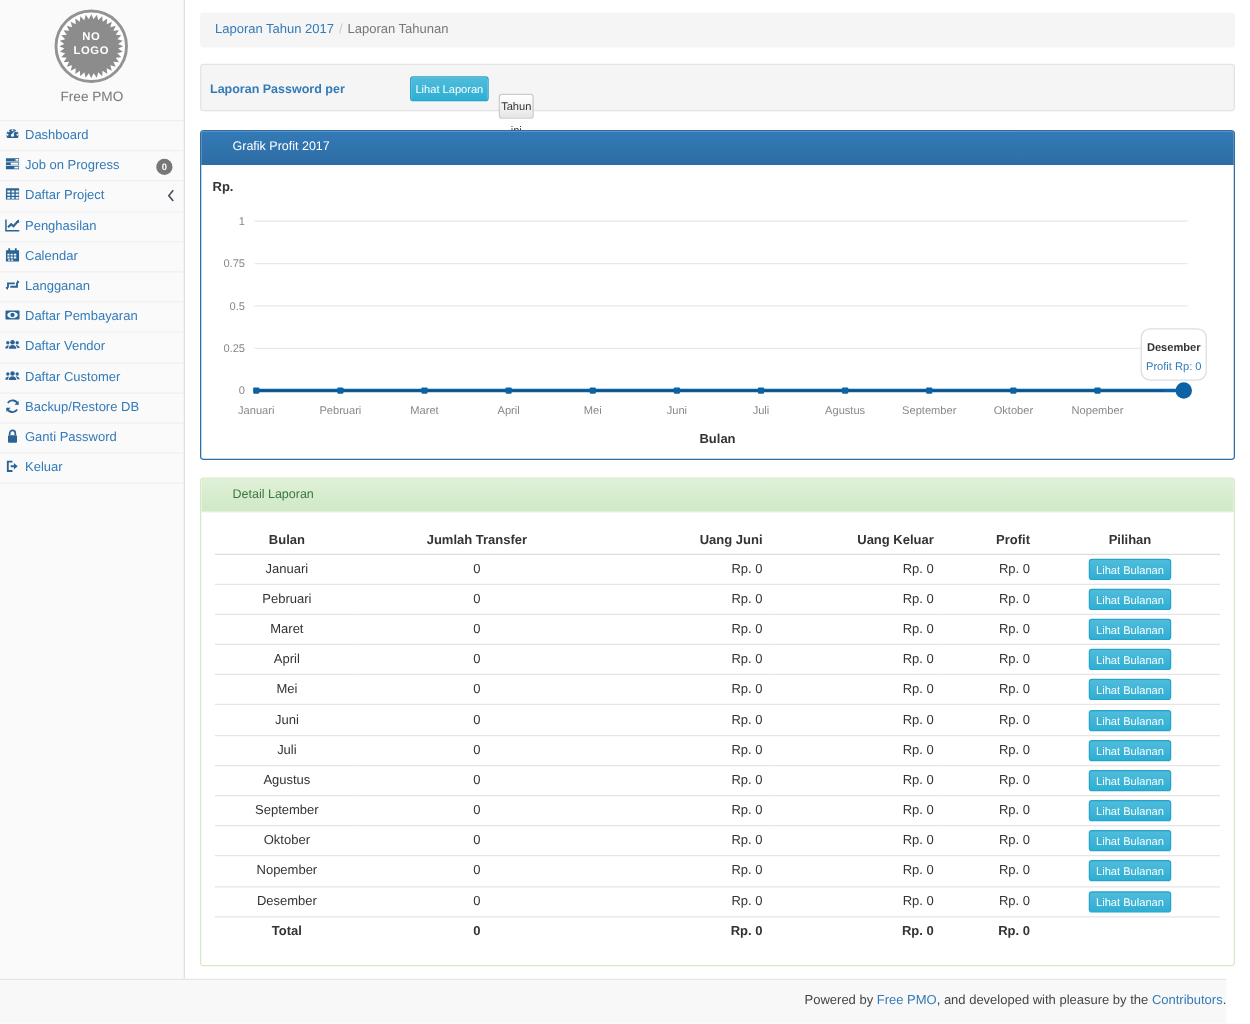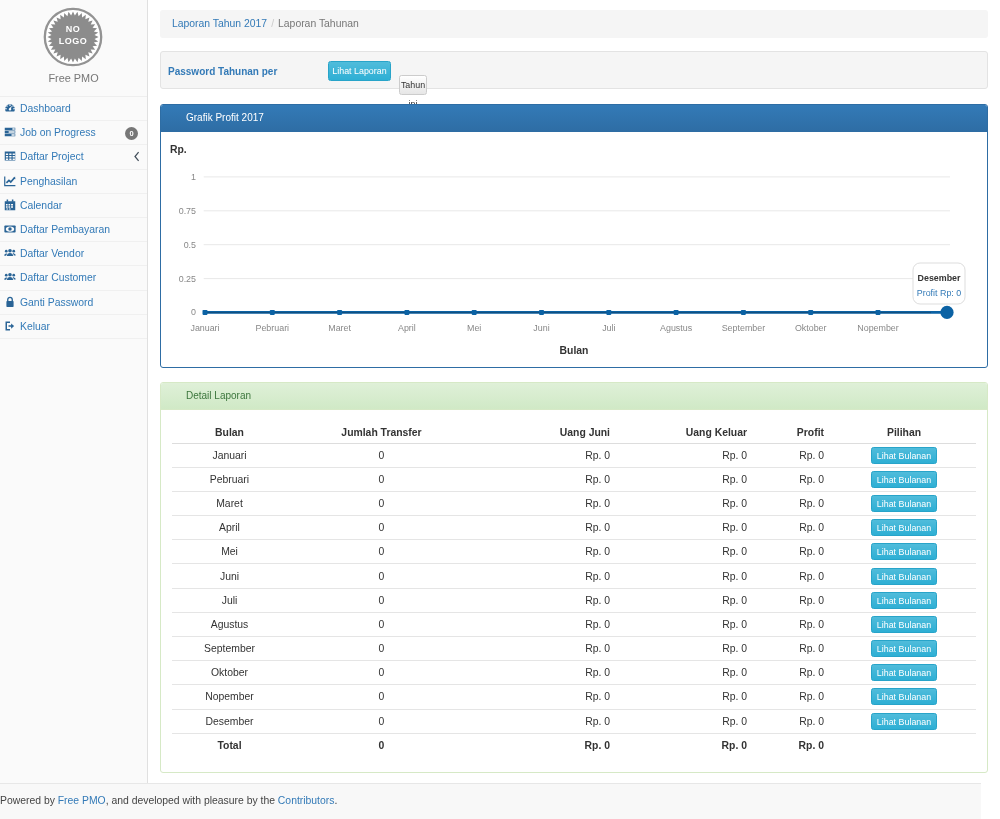--- a/index.html
+++ b/index.html
@@ -41,21 +41,21 @@
 
 #dtable { position:absolute; left:11px; top:39px; border-collapse:collapse; table-layout:fixed; width:804px; font-size:10.4px; }
 #dtable th { font-weight:bold; border-bottom:1.5px solid #ddd; height:21px; }
 #dtable td { border-top:1px solid #e5e5e5; height:24.2px; }
 #dtable .c1, #dtable .c2, #dtable .c6 { text-align:center; }
 #dtable .c3, #dtable .c4, #dtable .c5 { text-align:right; padding-right:8px; }
 #dtable tr.total td { font-weight:bold; }
 .btn-bul { display:inline-block; width:66px; height:17px; line-height:16px; }
 
 
-#footer { position:absolute; left:0; top:783px; width:981px; height:36px; background:#f8f8f8; border-top:1px solid #e7e7e7; text-align:left; color:#444; }
+#footer { position:absolute; left:0; top:783px; width:981px; height:36px; background:#f8f8f8; border-top:1px solid #e7e7e7; text-align:right; color:#444; }
 #footer .in { margin-top:11px; }
 </style>
 </head>
 <body>
 <div id="sidebar">
   <div id="logohead">
     <svg width="148" height="96" viewBox="0 0 148 96">
       <circle cx="73" cy="37" r="28.2" fill="#fff" stroke="#939393" stroke-width="2.3"></circle>
       <polygon id="seal" fill="#8c8c8c" points="73.00,11.40 74.88,15.48 77.45,11.79 78.59,16.14 81.76,12.94 82.13,17.42 85.80,14.83 85.39,19.31 89.46,17.39 88.27,21.73 92.61,20.54 90.69,24.61 95.17,24.20 92.58,27.87 97.06,28.24 93.86,31.41 98.21,32.55 94.52,35.12 98.60,37.00 94.52,38.88 98.21,41.45 93.86,42.59 97.06,45.76 92.58,46.13 95.17,49.80 90.69,49.39 92.61,53.46 88.27,52.27 89.46,56.61 85.39,54.69 85.80,59.17 82.13,56.58 81.76,61.06 78.59,57.86 77.45,62.21 74.88,58.52 73.00,62.60 71.12,58.52 68.55,62.21 67.41,57.86 64.24,61.06 63.87,56.58 60.20,59.17 60.61,54.69 56.54,56.61 57.73,52.27 53.39,53.46 55.31,49.39 50.83,49.80 53.42,46.13 48.94,45.76 52.14,42.59 47.79,41.45 51.48,38.88 47.40,37.00 51.48,35.12 47.79,32.55 52.14,31.41 48.94,28.24 53.42,27.87 50.83,24.20 55.31,24.61 53.39,20.54 57.73,21.73 56.54,17.39 60.61,19.31 60.20,14.83 63.87,17.42 64.24,12.94 67.41,16.14 68.55,11.79 71.12,15.48"></polygon>
       <text x="73" y="31.8" text-anchor="middle" font-size="9" font-weight="bold" fill="#fff" letter-spacing="0.5">NO</text>
@@ -92,20 +92,26 @@
           </svg>Penghasilan</a>
       </li>
       <li>
         <a href="#"><svg class="mi" viewBox="0 0 16 16">
             <path fill="#2a6496" d="M1 3h14v12H1zm1.6 3.6v1.9h2.2V6.6zm3.4 0v1.9h2.2V6.6zm3.4 0v1.9H12V6.6zm-6.8 3.1v1.9h2.2V9.7zm3.4 0v1.9h2.2V9.7zm3.4 0v1.9H12V9.7zm-6.2 3.1v1.3h2.2v-1.3zm3.4 0v1.3h2.2v-1.3z" fill-rule="evenodd"></path>
             <path fill="#2a6496" d="M3.5.8h2v2.8h-2zM10.5.8h2v2.8h-2z"></path>
           </svg>Calendar</a>
       </li>
       <li>
         <a href="#"><svg class="mi" viewBox="0 0 16 16">
+            <path fill="#2a6496" d="M2.2 5.2h8.2v1.9H4.2v3.4H2.2zM1 10.5h2.6L2.3 13zM13.8 10.8H5.6V8.9h6.2V5.5h2zM15 5.5h-2.6L13.7 3z"></path>
+            <path fill="#2a6496" d="M0.6 10.5l1.7 2.6 1.8-2.6zM15.4 5.6l-1.7-2.7-1.8 2.7z"></path>
+          </svg>Langganan</a>
+      </li>
+      <li>
+        <a href="#"><svg class="mi" viewBox="0 0 16 16">
             <rect x="0.5" y="3.2" width="15" height="9.6" rx="1" fill="#2a6496"></rect>
             <ellipse cx="8" cy="8" rx="5.6" ry="3.5" fill="#fafafa"></ellipse>
             <circle cx="8" cy="8" r="2.3" fill="#2a6496"></circle>
           </svg>Daftar Pembayaran</a>
       </li>
       <li>
         <a href="#"><svg class="mi" viewBox="0 0 16 16">
             <circle cx="8" cy="5" r="2.4" fill="#2a6496"></circle>
             <path fill="#2a6496" d="M4 11.3c0-2 1.8-3.4 4-3.4s4 1.4 4 3.4V12H4z"></path>
             <circle cx="3" cy="5.6" r="1.8" fill="#2a6496"></circle>
@@ -117,36 +123,42 @@
         <a href="#"><svg class="mi" viewBox="0 0 16 16">
             <circle cx="8" cy="5" r="2.4" fill="#2a6496"></circle>
             <path fill="#2a6496" d="M4 11.3c0-2 1.8-3.4 4-3.4s4 1.4 4 3.4V12H4z"></path>
             <circle cx="3" cy="5.6" r="1.8" fill="#2a6496"></circle>
             <circle cx="13" cy="5.6" r="1.8" fill="#2a6496"></circle>
             <path fill="#2a6496" d="M.4 11.2c0-1.6 1.2-2.6 2.6-2.6.5 0 1 .1 1.4.3-.9.7-1.4 1.6-1.4 2.8H.4zM12.9 8.6c1.4 0 2.7 1 2.7 2.6H13c0-1.2-.5-2.1-1.4-2.8.4-.2.8-.3 1.3-.3z"></path>
           </svg>Daftar Customer</a>
       </li>
       <li>
         <a href="#"><svg class="mi" viewBox="0 0 16 16">
+            <path fill="none" stroke="#2a6496" stroke-width="2" d="M13.8 6.2A6 6 0 0 0 3 4.5M2.2 9.8A6 6 0 0 0 13 11.5"></path>
+            <path fill="#2a6496" d="M14.5 2v4.5H10zM1.5 14V9.5H6z"></path>
+          </svg>Backup/Restore DB</a>
+      </li>
+      <li>
+        <a href="#"><svg class="mi" viewBox="0 0 16 16">
             <rect x="3.2" y="6.8" width="9.6" height="8" rx="1" fill="#2a6496"></rect>
             <path fill="none" stroke="#2a6496" stroke-width="1.8" d="M5 7V4.8a3 3 0 0 1 6 0V7"></path>
           </svg>Ganti Password</a>
       </li>
       <li>
         <a href="#"><svg class="mi" viewBox="0 0 16 16">
             <path fill="#2a6496" d="M2 2h6v2H4v8h4v2H2zM9.5 4.5L13.5 8l-4 3.5V9H6V7h3.5z"></path>
           </svg>Keluar</a>
       </li>
     </ul>
 </div>
 
 <div id="main">
   <div class="breadcrumb"><a href="#">Laporan Tahun 2017</a><span class="sep">/</span>Laporan Tahunan</div>
   <div class="well">
-    <span class="lbl">Password Tahunan per</span>
+    <span class="lbl">Laporan Password per</span>
     <span class="sel">2017<span class="car"></span></span>
     <span class="b1 btn-info">Lihat Laporan</span>
     <span class="b2 btn-def">Tahun ini</span>
   </div>
   <div class="panel" id="chartpanel">
     <div class="phead">Grafik Profit 2017</div>
     <svg id="chart" width="826" height="235" viewBox="0 0 826 235">
         <line x1="42.7" y1="44.9" x2="789" y2="44.9" stroke="#e8e8e8" stroke-width="1"></line>
         <text x="35" y="47.9" text-anchor="end" font-size="8.9" fill="#888">1</text>
         <line x1="42.7" y1="78.8" x2="789" y2="78.8" stroke="#e8e8e8" stroke-width="1"></line>

